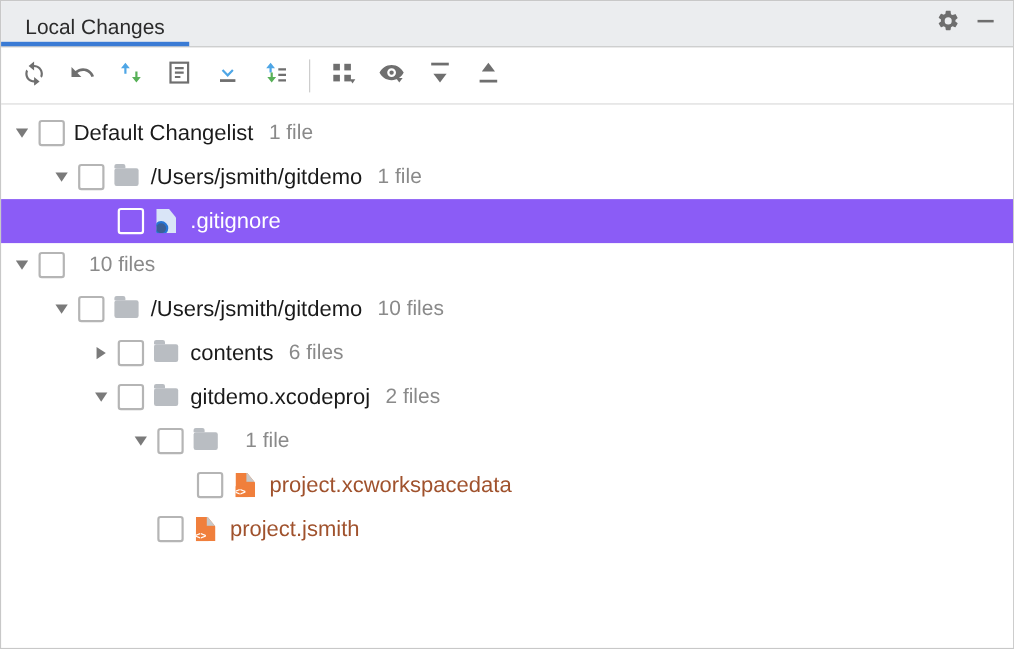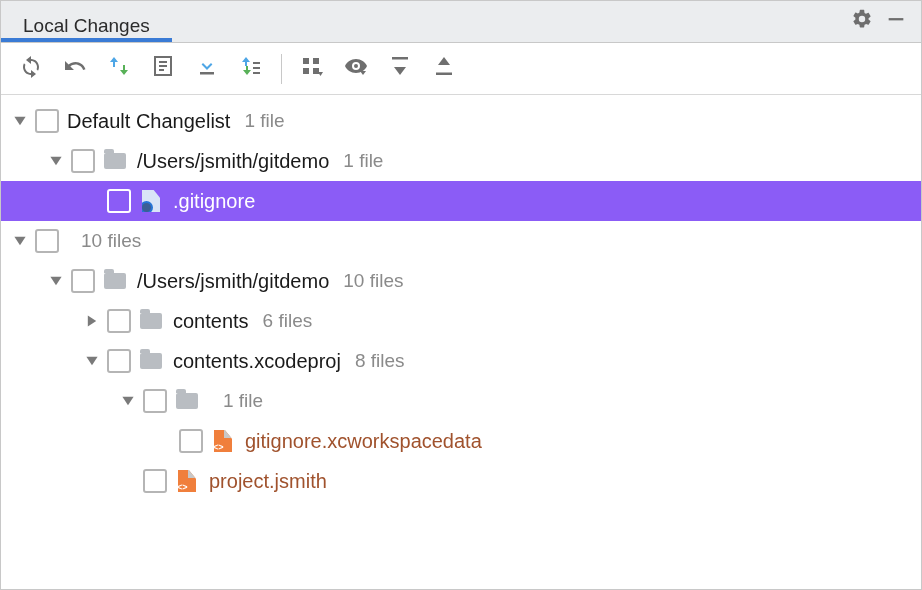--- a/index.html
+++ b/index.html
@@ -382,22 +382,22 @@
     <span class="pad" style="width:80px"></span>
     <span class="twisty">
         <svg viewBox="0 0 10 10">
           <path fill="#7a7a7a" d="M1 2 l8 0 L5 8 Z"></path>
         </svg>
       </span>
     <span class="check"></span>
     <span class="ficon">
         <span class="folder-shape"></span>
       </span>
-    <span class="label">contents.xcodeproj</span>
-    <span class="count">8 files</span>
+    <span class="label">gitdemo.xcodeproj</span>
+    <span class="count">2 files</span>
   </div>
 
   <div class="row">
     <span class="pad" style="width:116px"></span>
     <span class="twisty">
         <svg viewBox="0 0 10 10">
           <path fill="#7a7a7a" d="M1 2 l8 0 L5 8 Z"></path>
         </svg>
       </span>
     <span class="check"></span>
@@ -411,21 +411,21 @@
     <span class="pad" style="width:152px"></span>
     <span class="twisty blank">
         <svg viewBox="0 0 10 10"></svg>
       </span>
     <span class="check"></span>
     <span class="ficon">
         <span class="file-orange">
           <span class="tag">&lt;&gt;</span>
         </span>
       </span>
-    <span class="label brown">gitignore.xcworkspacedata</span>
+    <span class="label brown">project.xcworkspacedata</span>
   </div>
 
   <div class="row">
     <span class="pad" style="width:116px"></span>
     <span class="twisty blank">
         <svg viewBox="0 0 10 10"></svg>
       </span>
     <span class="check"></span>
     <span class="ficon">
         <span class="file-orange">

